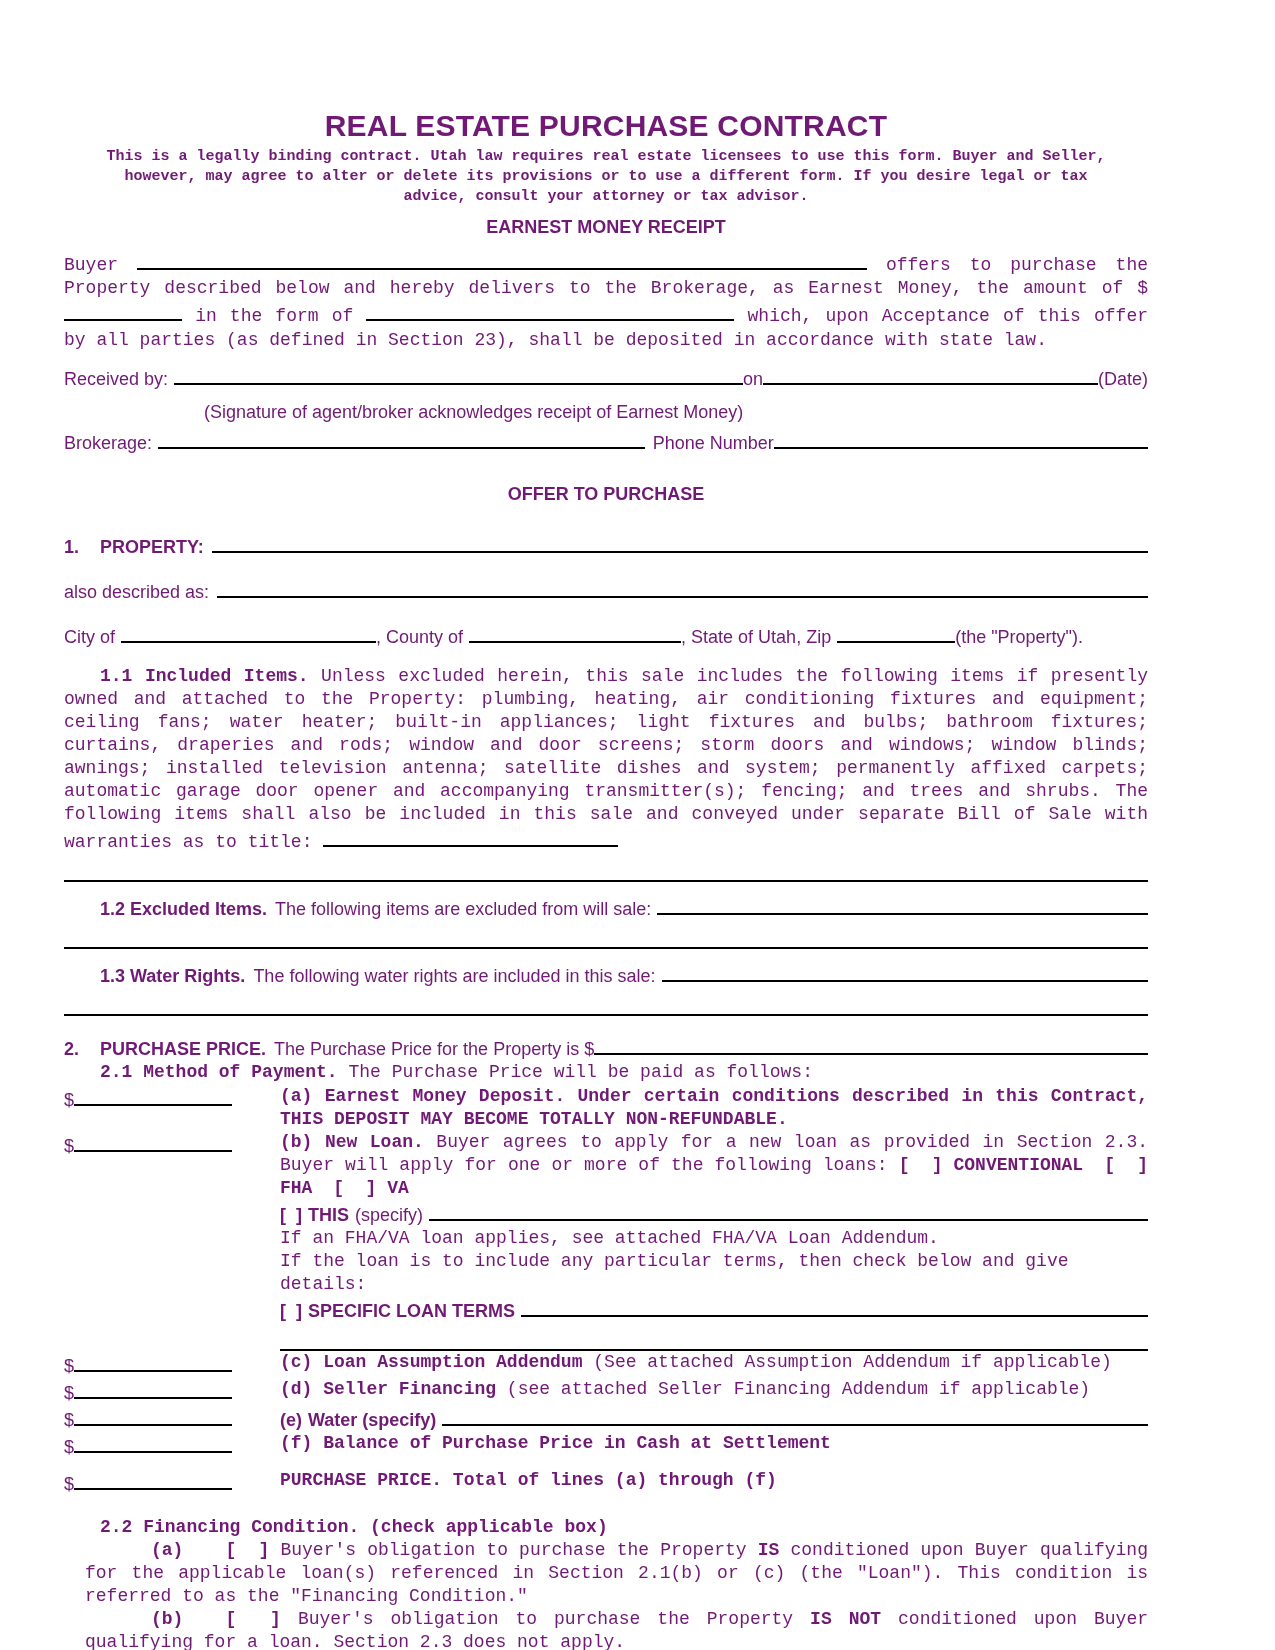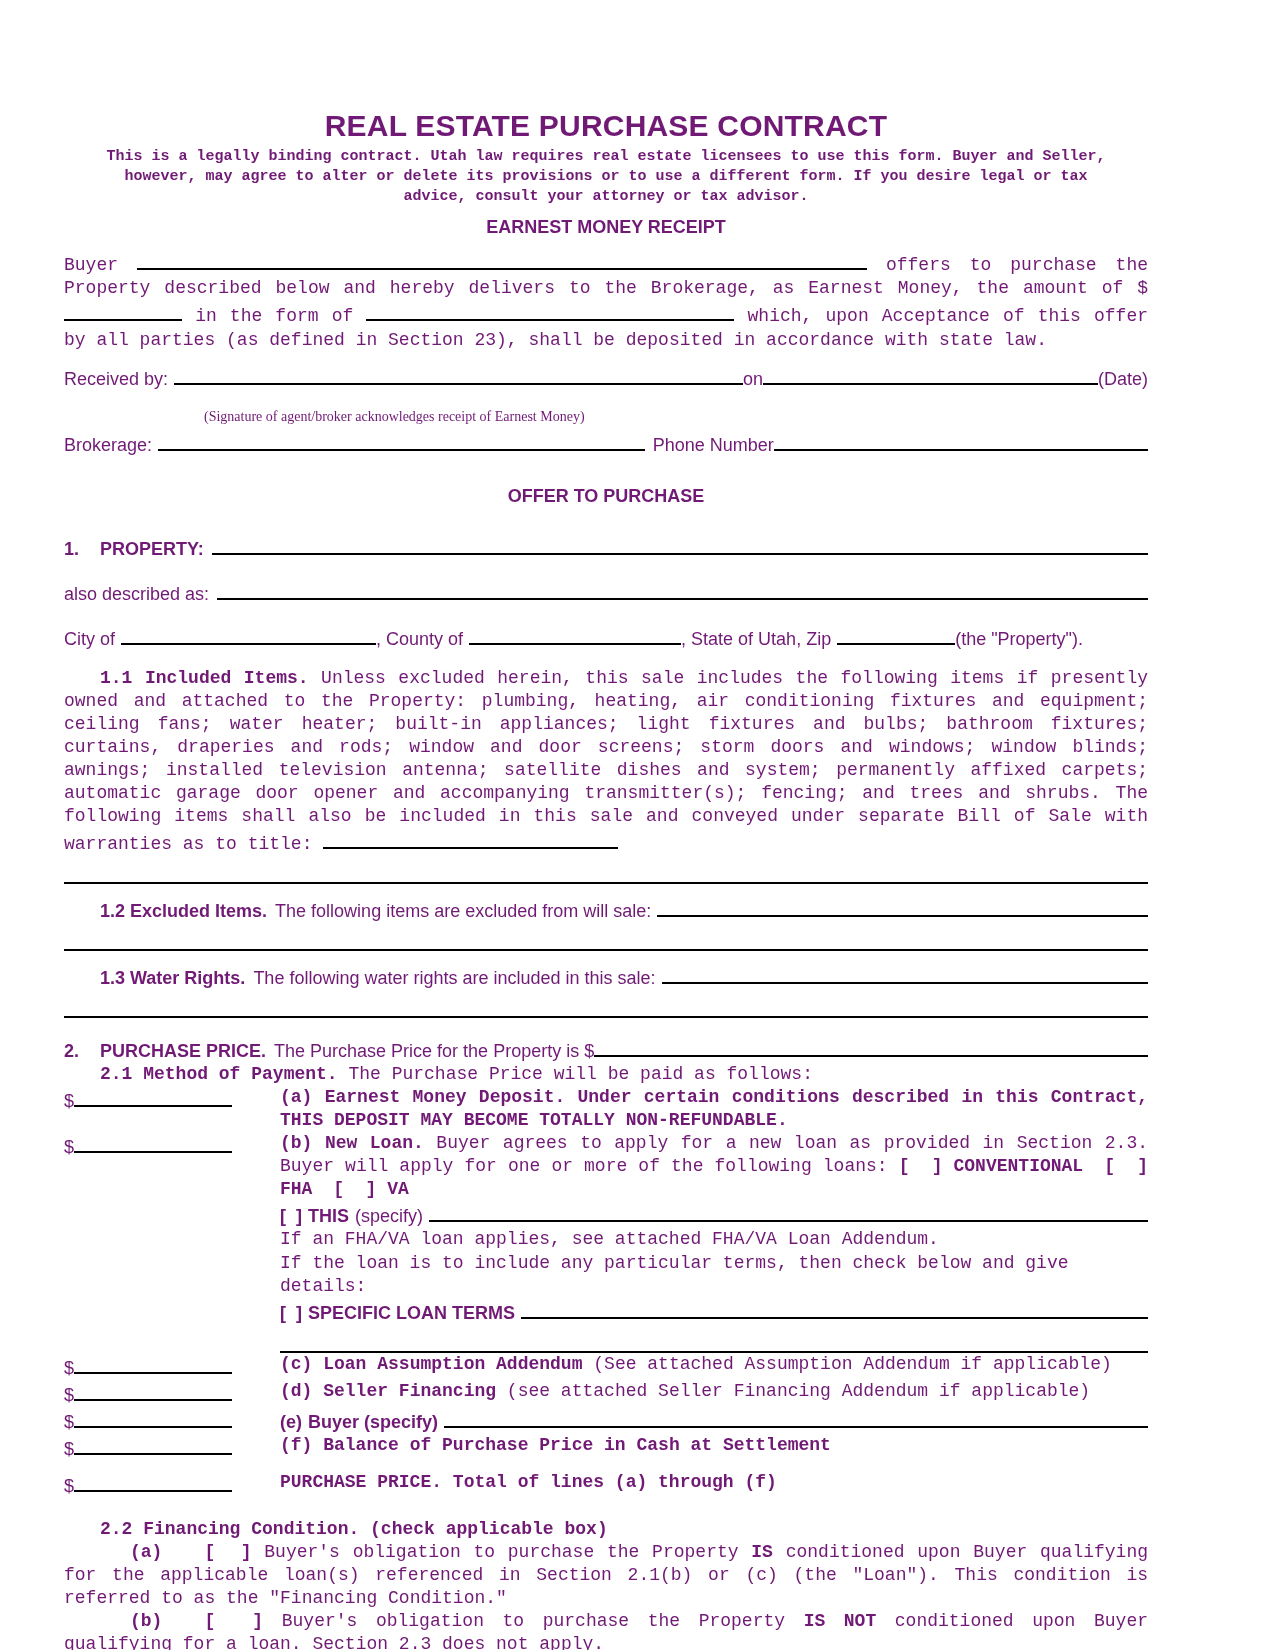--- a/index.html
+++ b/index.html
@@ -15,33 +15,33 @@
     box-sizing:border-box;
     padding:108px 127px 0 64px;
     overflow:hidden;
   }
   p{margin:0;font-family:Liberation Mono, monospace;}
   .bold{font-weight:bold;}
   .justify{text-align:justify;}
   h1{font-size:30px;font-weight:bold;text-align:center;margin:0;line-height:1.2;letter-spacing:0.2px;}
   .subtitle{font-size:15px;font-weight:bold;text-align:center;margin:3px auto 0;line-height:1.32;max-width:1015px;}
   .h2head{font-size:18px;font-weight:bold;text-align:center;}
-  .note{font-size:14px;padding-left:140px;line-height:1.3;margin-top:17px;font-family:Liberation Serif, serif;}
+  .note{font-size:18px;padding-left:140px;line-height:1.3;margin-top:10px;}
   .fline{display:flex;align-items:baseline;}
   .blank{display:inline-block;border-bottom:2px solid #000;height:19px;vertical-align:baseline;}
   .grow{flex:1 1 auto;}
   .blank-line{height:26px;border-bottom:2px solid #000;}
   .seq{flex:0 0 36px;}
   .ind36{text-indent:36px;}
   .pad36{padding-left:36px;justify-content:space-between;}
   .pay{display:flex;align-items:flex-start;}
   .pay-amt{flex:0 0 216px;}
   .pay-blank{width:158px;}
   .pay-desc{flex:1 1 auto;min-width:0;}
-  .s22{text-indent:66px;}
+  .s22{text-indent:66px;margin-left:21px;}
   .sp{display:inline-block;width:42px;}
   .mt4{margin-top:4px;}  .mt10{margin-top:10px;} .mt12{margin-top:12px;}
   .mt14{margin-top:10px;} .mt16{margin-top:16px;} .mt18{margin-top:18px;}
   .mt20{margin-top:20px;} .mt22{margin-top:22px;} .mt26{margin-top:26px;}
   .mt28{margin-top:28px;} .ml6{margin-left:6px;} .ml8{margin-left:8px;} .ml10{margin-left:10px;}
 </style>
 </head>
 <body>
 
 <div class="page">
@@ -203,21 +203,21 @@
     </div>
   </div>
 
   <div class="pay">
     <div class="pay-amt">
       <span>$</span><span class="blank pay-blank"></span>
     </div>
     <div class="pay-desc">
       <div class="fline">
         <span class="bold">(e)</span>
-        <span class="bold ml6">Buyer (specify)</span>
+        <span class="bold ml6">Water (specify)</span>
         <span class="blank grow ml6"></span>
       </div>
     </div>
   </div>
 
   <div class="pay">
     <div class="pay-amt">
       <span>$</span><span class="blank pay-blank"></span>
     </div>
     <div class="pay-desc">

